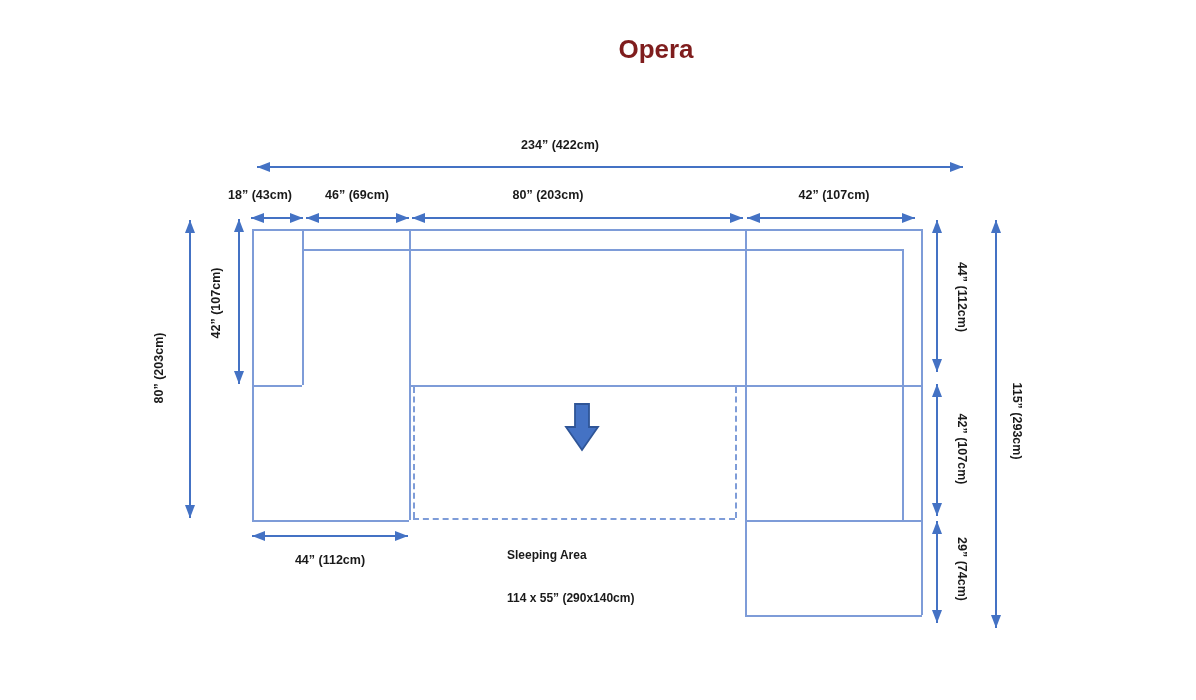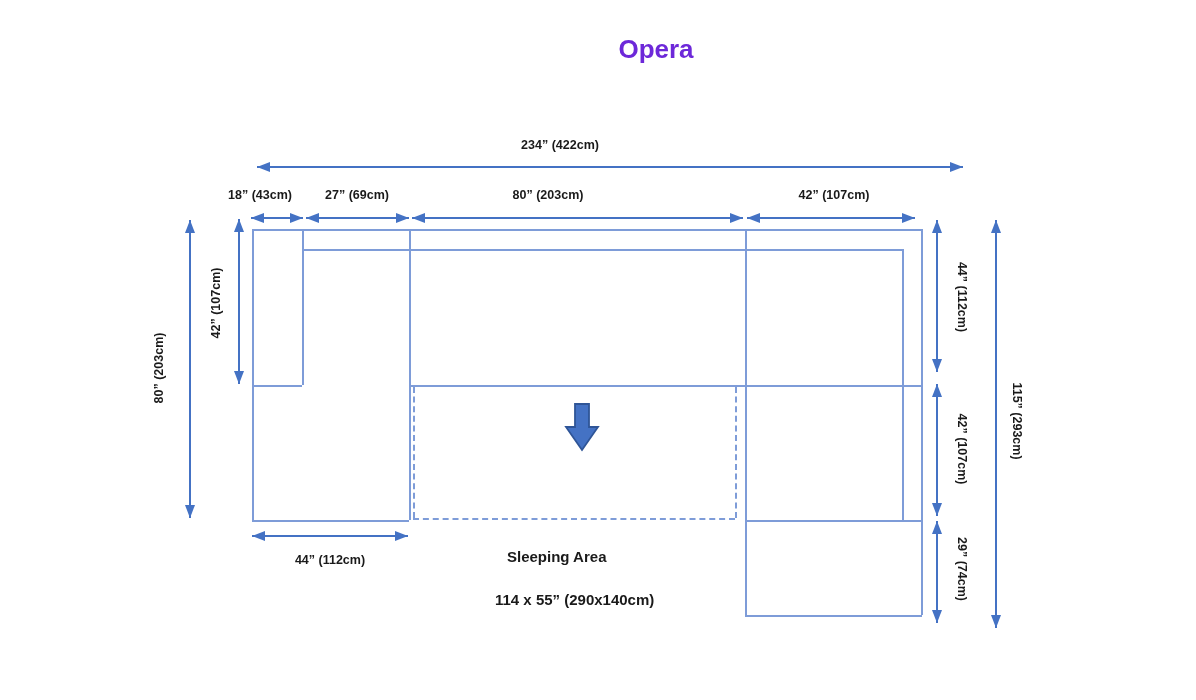--- a/index.html
+++ b/index.html
@@ -26,23 +26,23 @@
   .dim-v{position:absolute;width:2px;background:var(--accent);}
   .dim-v::before{content:"";position:absolute;top:0;left:-4.5px;width:0;height:0;
     border-left:5.5px solid transparent;border-right:5.5px solid transparent;border-bottom:13px solid var(--accent);}
   .dim-v::after{content:"";position:absolute;bottom:0;left:-4.5px;width:0;height:0;
     border-left:5.5px solid transparent;border-right:5.5px solid transparent;border-top:13px solid var(--accent);}
   
   .dlabel{position:absolute;font-weight:bold;font-size:12.5px;color:var(--ink);white-space:nowrap;}
   .cx{transform:translateX(-50%);}
   .vl{transform:translate(-50%,-50%) rotate(-90deg);}
   .vr{transform:translate(-50%,-50%) rotate(90deg);}
-  .big{font-size:15px;}
+  .big{font-size:12px;}
   #title{position:absolute;left:656px;top:34px;transform:translateX(-50%);
-    font-weight:bold;font-size:26px;color:#6d28d9;white-space:nowrap;}
+    font-weight:bold;font-size:26px;color:#7f1d1d;white-space:nowrap;}
 </style>
 </head>
 <body>
 
 <div id="stage">
 
   <div id="title">Opera</div>
 
   <div class="so-h" style="left:252px;top:229px;width:670px;"></div>
   <div class="so-h" style="left:302px;top:249px;width:600px;"></div>
@@ -76,28 +76,28 @@
 
   <div class="dim-v" style="left:189px;top:220px;height:298px;"></div>
   <div class="dim-v" style="left:238px;top:219px;height:165px;"></div>
   <div class="dim-v" style="left:936px;top:220px;height:152px;"></div>
   <div class="dim-v" style="left:936px;top:384px;height:132px;"></div>
   <div class="dim-v" style="left:936px;top:521px;height:102px;"></div>
   <div class="dim-v" style="left:995px;top:220px;height:408px;"></div>
 
   <div class="dlabel cx" style="left:560px;top:138px;">234” (422cm)</div>
   <div class="dlabel cx" style="left:260px;top:188px;">18” (43cm)</div>
-  <div class="dlabel cx" style="left:357px;top:188px;">27” (69cm)</div>
+  <div class="dlabel cx" style="left:357px;top:188px;">46” (69cm)</div>
   <div class="dlabel cx" style="left:548px;top:188px;">80” (203cm)</div>
   <div class="dlabel cx" style="left:834px;top:188px;">42” (107cm)</div>
   <div class="dlabel cx" style="left:330px;top:553px;">44” (112cm)</div>
 
   <div class="dlabel vl" style="left:159px;top:368px;">80” (203cm)</div>
   <div class="dlabel vl" style="left:216px;top:303px;">42” (107cm)</div>
   <div class="dlabel vr" style="left:962px;top:297px;">44” (112cm)</div>
   <div class="dlabel vr" style="left:962px;top:449px;">42” (107cm)</div>
   <div class="dlabel vr" style="left:962px;top:569px;">29” (74cm)</div>
   <div class="dlabel vr" style="left:1017px;top:421px;">115” (293cm)</div>
 
   <div class="dlabel big" style="left:507px;top:548px;">Sleeping Area</div>
-  <div class="dlabel big" style="left:495px;top:591px;">114 x 55” (290x140cm)</div>
+  <div class="dlabel big" style="left:507px;top:591px;">114 x 55” (290x140cm)</div>
 
 </div>
 
 </body></html>

